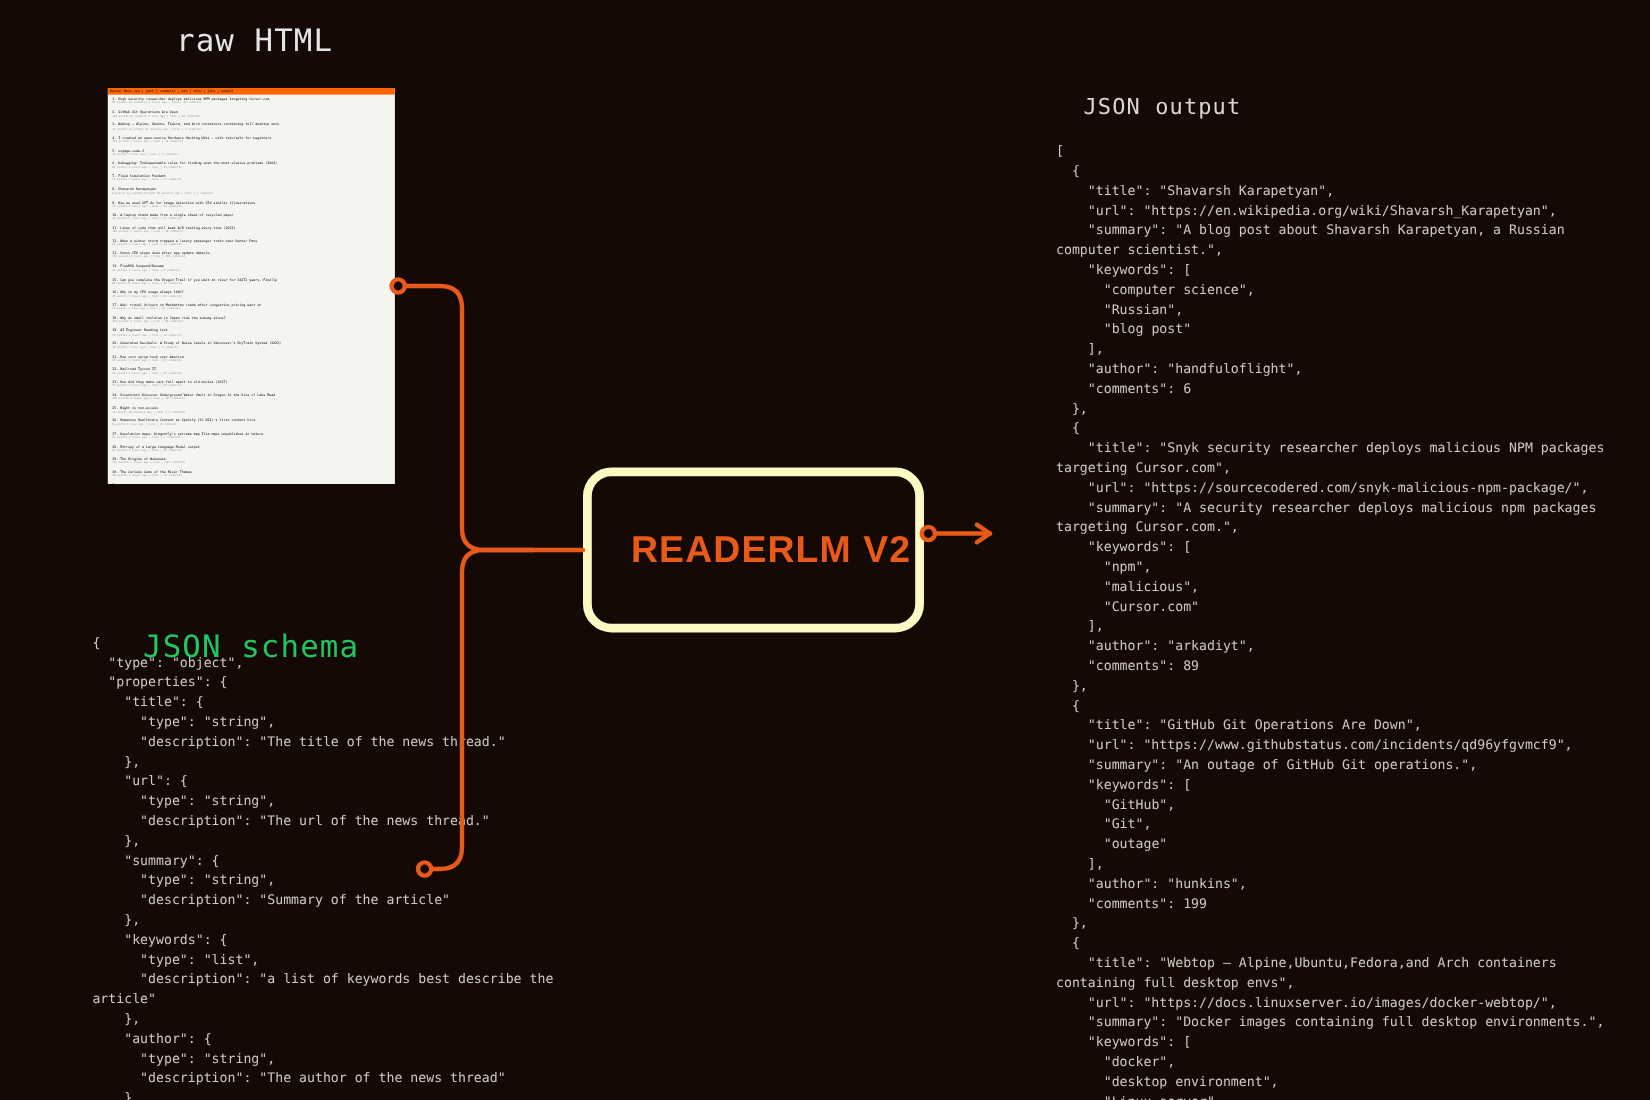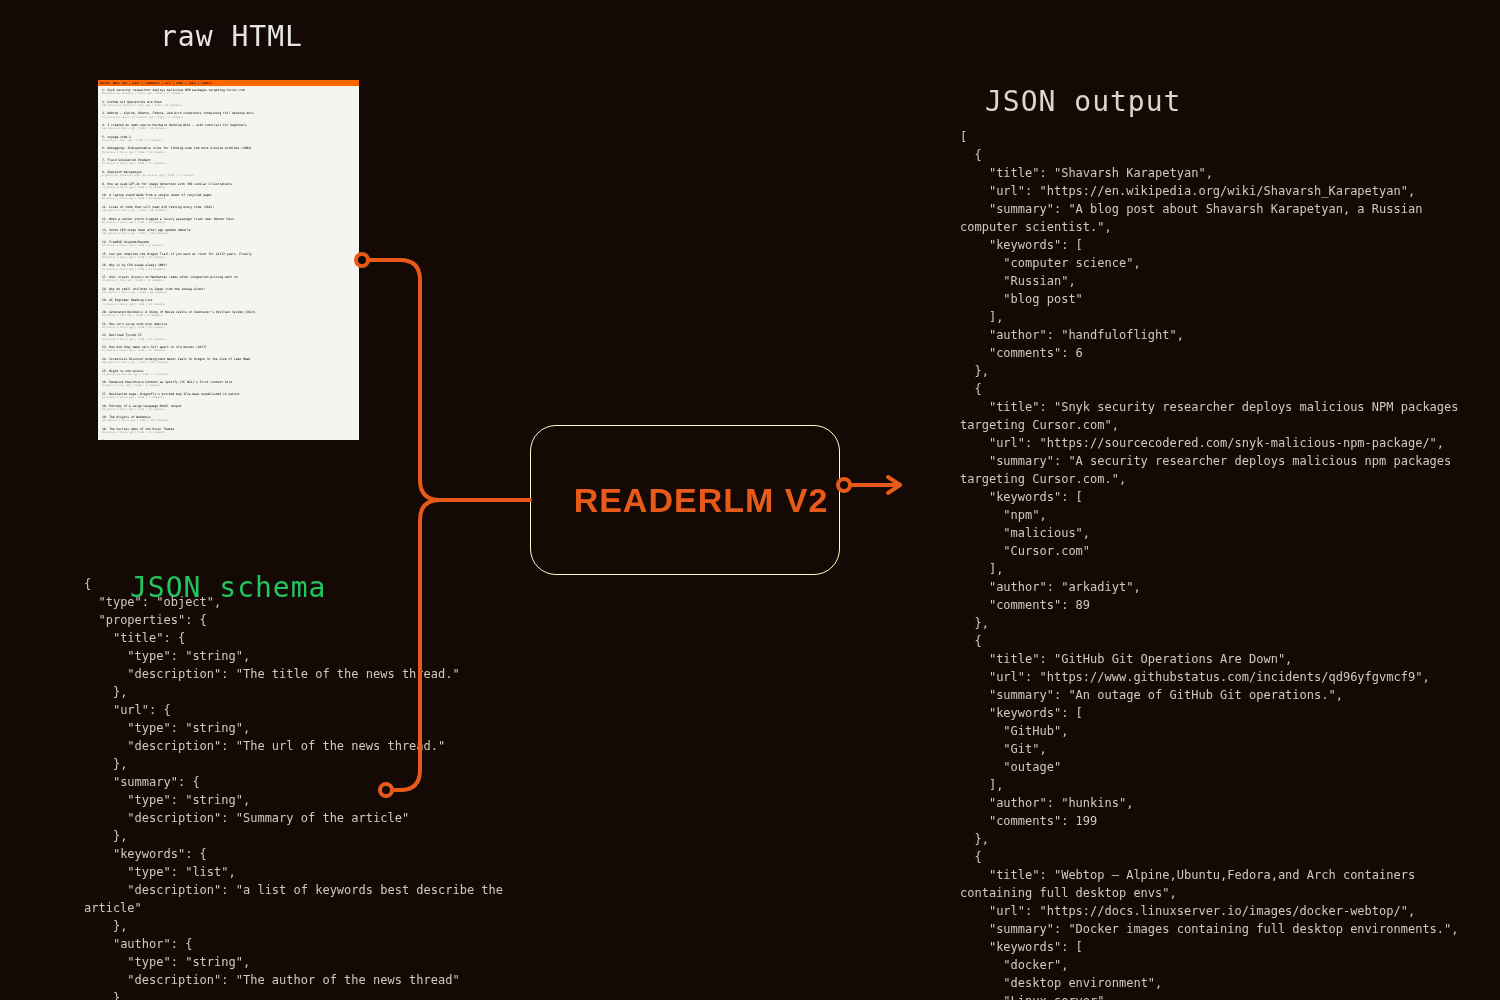--- a/index.html
+++ b/index.html
@@ -28,21 +28,21 @@
     font-size: 28px;
     color: #22c55e;
     font-weight: 400;
     letter-spacing: 1px;
     margin-top: 41px;
   }
   .label-json-output {
     position: absolute;
     top: 85px;
     left: 985px;
-    font-size: 28px;
+    font-size: 20px;
     color: #dcd6ce;
     font-weight: 400;
     letter-spacing: 1px;
   }
   .raw-html-preview {
     position: absolute;
     top: 80px;
     left: 98px;
     width: 261px;
     height: 360px;
@@ -91,21 +91,21 @@
     color: #cfc9c0;
     white-space: pre-wrap;
     font-family: 'Menlo', 'Consolas', monospace;
   }
   .central-box {
     position: absolute;
     top: 425px;
     left: 530px;
     width: 310px;
     height: 150px;
-    border: 1px solid #fef9c3;
+    border: 8px solid #fef9c3;
     border-radius: 26px;
     display: flex;
     align-items: center;
     justify-content: center;
     padding-left: 32px;
   }
   .central-box-label {
     color: #e85a1a;
     font-weight: 800;
     font-size: 34px;

